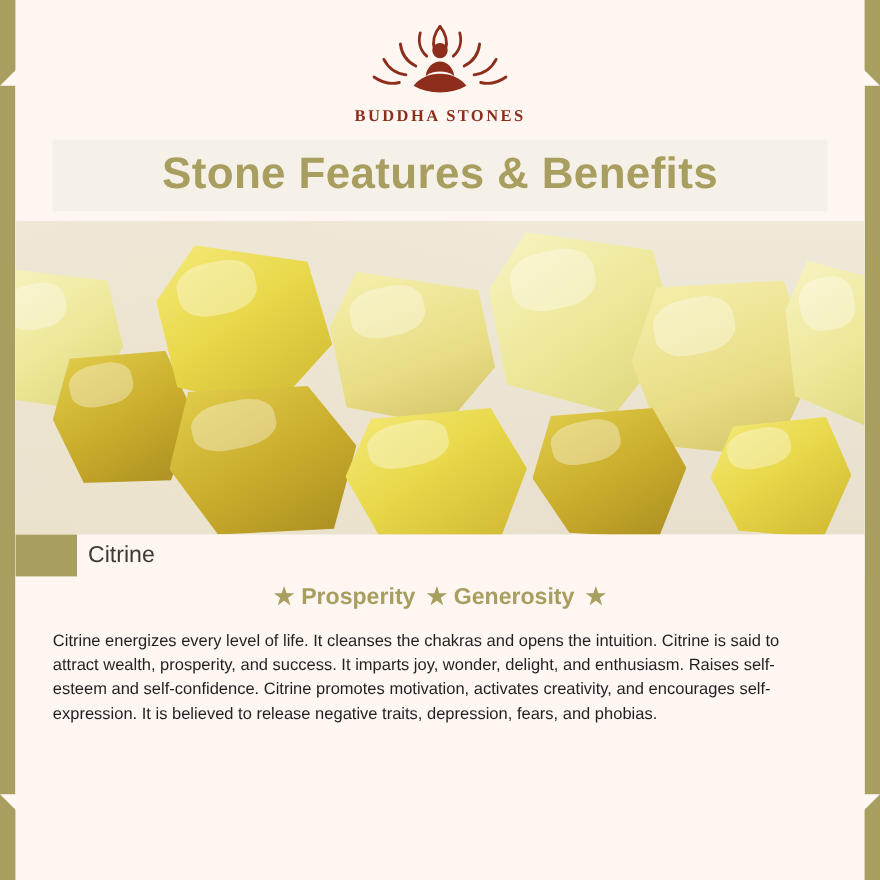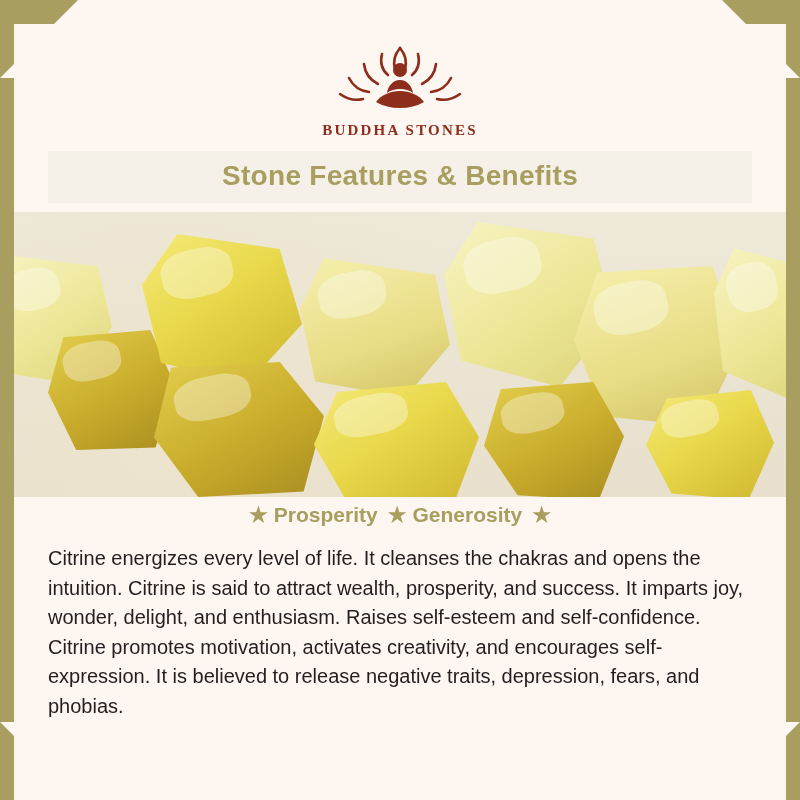--- a/index.html
+++ b/index.html
@@ -66,21 +66,20 @@
 
   .inner {
     position: absolute;
     left: 14px;
     right: 14px;
     top: 0;
     bottom: 0;
     background: #fdf6f1;
     z-index: 6;
     overflow: hidden;
-    margin-top: 24px;
   }
 
   
   .logo-wrap {
     padding-top: 16px;
     text-align: center;
   }
   .logo-mark {
     display: block;
     margin: 0 auto;
@@ -96,21 +95,21 @@
 
   
   .title-band {
     margin: 12px 34px 0 34px;
     background: #f6f1e8;
     text-align: center;
     padding: 9px 0 11px 0;
   }
   .title-band h1 {
     margin: 0;
-    font-size: 28px;
+    font-size: 40px;
     font-weight: 700;
     color: #a79e5f;
     letter-spacing: 0.3px;
     font-family: "Liberation Sans", sans-serif;
   }
 
   
   .hero {
     position: relative;
     margin-top: 9px;
@@ -189,21 +188,21 @@
   .kw .star {
     font-size: 21px;
     color: #a79e5f;
     margin-right: 6px;
     margin-left: 6px;
   }
 
   
   .description {
     margin: 17px 34px 0 34px;
-    font-size: 20px;
+    font-size: 15px;
     line-height: 1.48;
     color: #231f20;
     text-align: left;
   }
 </style>
 </head>
 <body>
 
 <div class="page">
 
@@ -257,20 +256,24 @@
       <div class="stone deep" style="left:140px; top:150px; width:170px; height:135px; clip-path:polygon(10% 4%,74% 0%,100% 40%,88% 96%,26% 100%,0% 56%);"></div>
       <div class="stone soft" style="left:286px; top:46px; width:150px; height:140px; clip-path:polygon(16% 0%,90% 12%,100% 62%,70% 100%,10% 88%,0% 36%);"></div>
       <div class="stone" style="left:300px; top:170px; width:165px; height:125px; clip-path:polygon(14% 8%,80% 0%,100% 44%,84% 100%,20% 96%,0% 50%);"></div>
       <div class="stone pale" style="left:430px; top:10px; width:170px; height:165px; clip-path:polygon(20% 0%,88% 10%,100% 58%,68% 100%,10% 84%,0% 32%);"></div>
       <div class="stone soft" style="left:560px; top:54px; width:165px; height:160px; clip-path:polygon(14% 4%,84% 0%,100% 52%,78% 100%,18% 94%,0% 46%);"></div>
       <div class="stone deep" style="left:470px; top:170px; width:140px; height:118px; clip-path:polygon(12% 6%,78% 0%,100% 46%,82% 100%,24% 96%,0% 54%);"></div>
       <div class="stone" style="left:632px; top:178px; width:128px; height:110px; clip-path:polygon(16% 8%,82% 0%,100% 48%,80% 100%,20% 94%,0% 50%);"></div>
       <div class="stone pale" style="left:700px; top:36px; width:110px; height:150px; clip-path:polygon(18% 0%,90% 14%,100% 62%,66% 100%,8% 82%,0% 30%);"></div>
     </div>
 
+    <div class="label-bar">
+      <div class="swatch"></div>
+      <div class="name">Citrine</div>
+    </div>
 
     <div class="keywords">
       <span class="kw">
         <span class="star">★</span>
         <span>Prosperity</span>
       </span>
       <span class="kw">
         <span class="star">★</span>
         <span>Generosity</span>
       </span>

